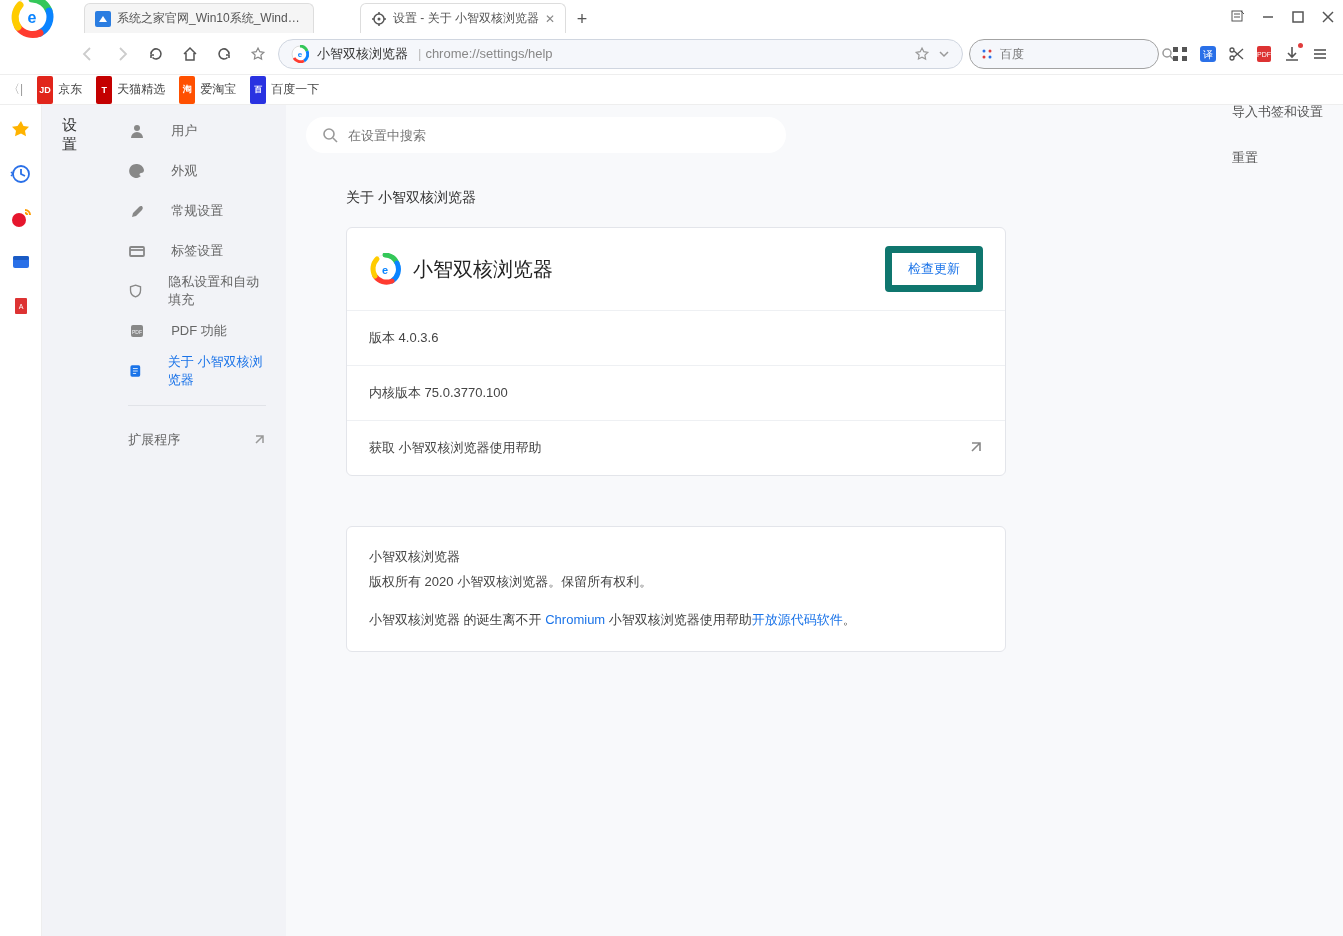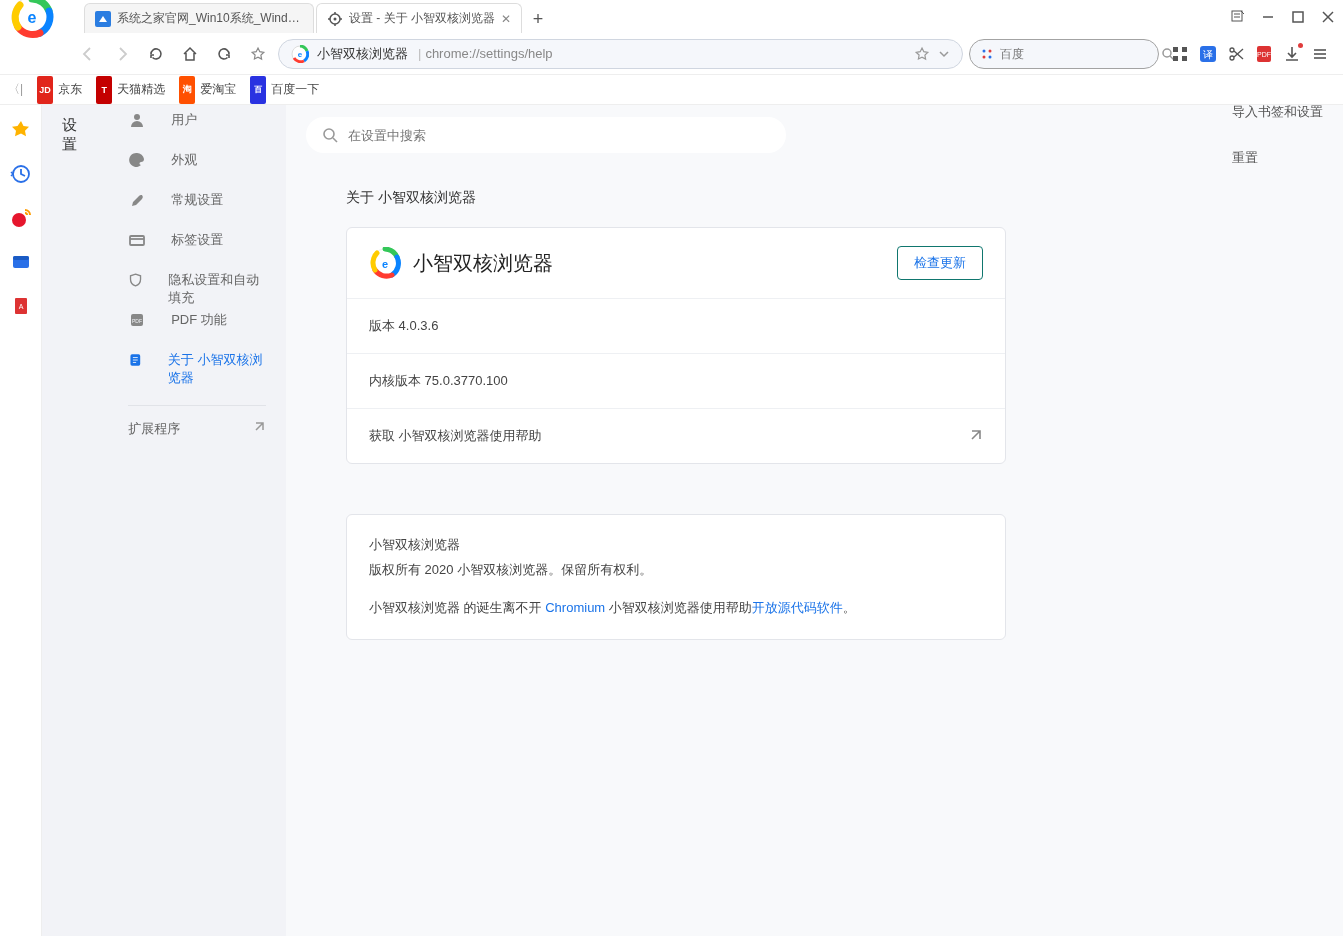--- a/index.html
+++ b/index.html
@@ -3,21 +3,21 @@
 <meta charset="utf-8">
 <style>
 * { margin: 0; padding: 0; box-sizing: border-box; font-family: "Microsoft YaHei", Arial, sans-serif; }
 body { width: 1343px; height: 936px; background: #fff; overflow: hidden; font-size: 13px; color: #333; }
 
 
 .titlebar { height: 33px; display: flex; align-items: center; background: #fff; }
 .app-logo { width: 48px; height: 48px; margin: 6px 8px; position: relative; z-index: 10; }
 .tabs { display: flex; height: 33px; align-items: flex-end; margin-left: 20px; }
 .tab { display: flex; align-items: center; height: 30px; padding: 0 10px; border: 1px solid #ddd; border-bottom: none; border-radius: 6px 6px 0 0; margin-right: 2px; min-width: 200px; max-width: 230px; background: #f5f5f5; font-size: 12px; color: #555; }
-.tab.active { background: #fff; }
+.tab.active { background: #fff; margin-left: 44px; }
 .tab .favicon { width: 16px; height: 16px; margin-right: 6px; flex-shrink: 0; }
 .tab .tablabel { white-space: nowrap; overflow: hidden; text-overflow: ellipsis; flex: 1; }
 .tab .tabclose { margin-left: 6px; color: #888; cursor: pointer; }
 .tab-add { width: 28px; height: 28px; display: flex; align-items: center; justify-content: center; color: #555; font-size: 18px; cursor: pointer; }
 .winctrl { margin-left: auto; display: flex; align-items: center; padding-right: 8px; gap: 16px; }
 .winctrl .wicon { width: 14px; height: 14px; color: #555; }
 
 
 .addrbar { height: 42px; display: flex; align-items: center; padding: 0 8px; gap: 6px; background: #fff; border-bottom: 1px solid #eee; }
 .navbtn { width: 28px; height: 28px; display: flex; align-items: center; justify-content: center; color: #777; border-radius: 4px; }
@@ -50,36 +50,36 @@
 
 .topband { height: 60px; display: flex; align-items: center; padding: 0 20px; }
 .topband.navband { background: #f2f3f7; }
 .topband .stitle { font-size: 15px; color: #333; }
 .topband .sbox { width: 480px; height: 36px; border-radius: 18px; background: #fff; display: flex; align-items: center; padding: 0 16px; gap: 10px; color: #999; }
 .topband .sbox .si { width: 16px; height: 16px; color: #888; }
 .topband .sbox input { border: none; outline: none; flex: 1; font-size: 13px; background: transparent; }
 .topband .rightlinks { margin-left: auto; display: flex; gap: 28px; color: #555; font-size: 13px; flex-direction: column; }
 
 .navlist { padding-top: 6px; }
-.navitem { height: 40px; display: flex; padding: 0 20px; gap: 25px; color: #666; font-size: 13px; cursor: pointer; }
+.navitem { height: 40px; display: flex; align-items: center; padding: 0 20px; gap: 25px; color: #666; font-size: 13px; cursor: pointer; }
 .navitem.active { color: #1a73e8; }
 .navitem .ni { width: 18px; height: 18px; color: #888; }
 .navitem.active .ni { color: #1a73e8; }
 .navdiv { height: 1px; background: #e1e3e8; margin: 14px 20px; }
 .navitem .ext { margin-left: auto; width: 14px; height: 14px; color: #999; }
 
 .content-inner { padding: 24px 60px; max-width: 780px; width: 100%; }
 .section-title { font-size: 14px; color: #333; margin-bottom: 20px; }
 .card { background: #fff; border: 1px solid #e3e5ea; border-radius: 6px; overflow: hidden; }
 .card .row { padding: 18px 22px; display: flex; align-items: center; font-size: 13px; color: #444; }
 .card .row + .row { border-top: 1px solid #eef0f3; }
 .card .browser-head { display: flex; align-items: center; }
 .card .browser-head .blogo { width: 32px; height: 32px; margin-right: 12px; }
 .card .browser-head .bname { font-size: 20px; color: #222; }
-.updbtn { margin-left: auto; border: 1px solid #0f766e; background: #fff; color: #1a73e8; padding: 7px 16px; border-radius: 4px; font-size: 13px; cursor: pointer; }
+.updbtn { margin-left: auto; border: 7px solid #0f766e; background: #fff; color: #1a73e8; padding: 7px 16px; border-radius: 4px; font-size: 13px; cursor: pointer; }
 .row .ext { margin-left: auto; width: 16px; height: 16px; color: #888; }
 
 .card2 { margin-top: 50px; background: #fff; border: 1px solid #e3e5ea; border-radius: 6px; padding: 18px 22px; font-size: 13px; color: #444; line-height: 1.9; }
 .card2 .link { color: #1a73e8; }
 
 
 svg { display: block; }
 </style>
 </head>
 <body>

